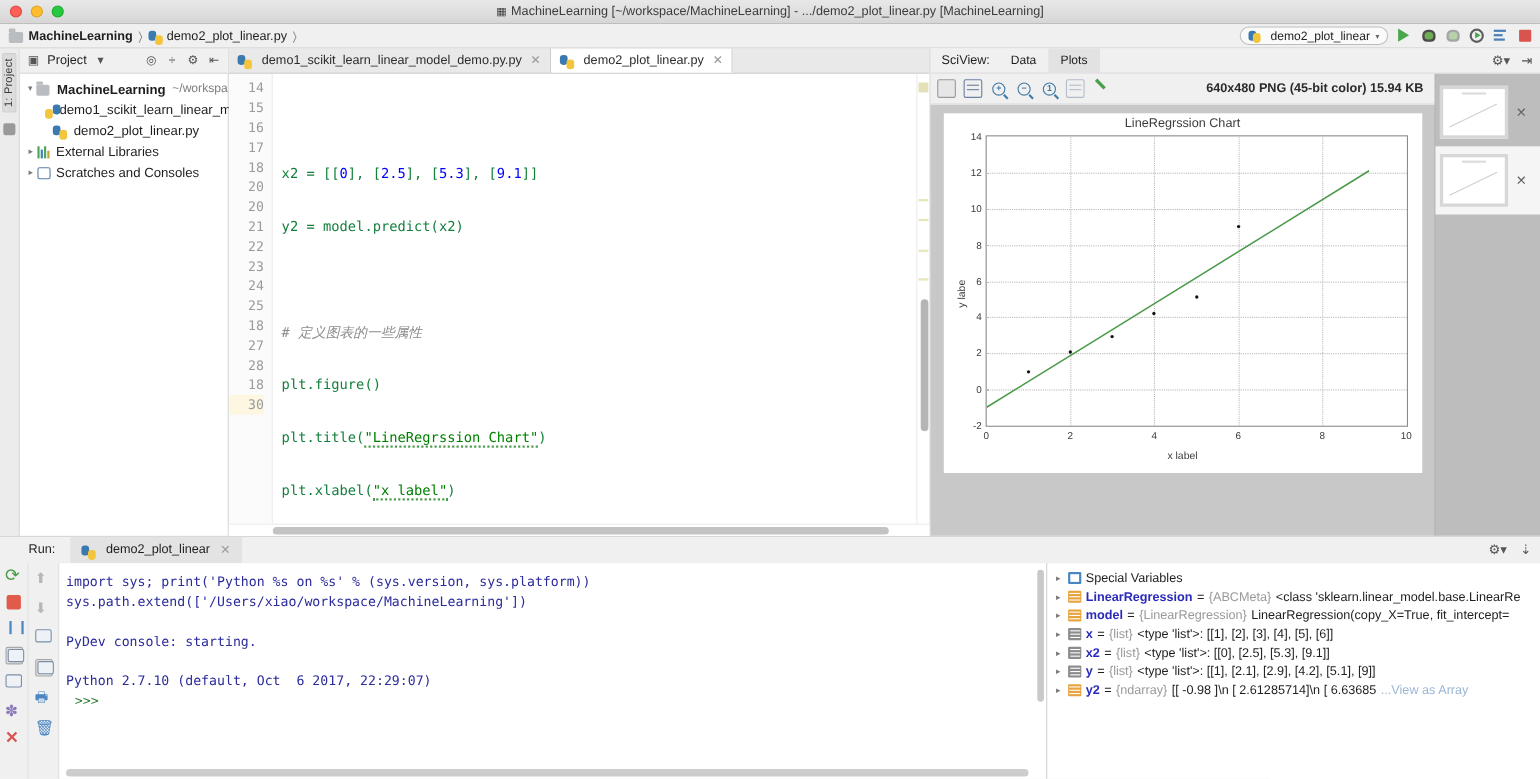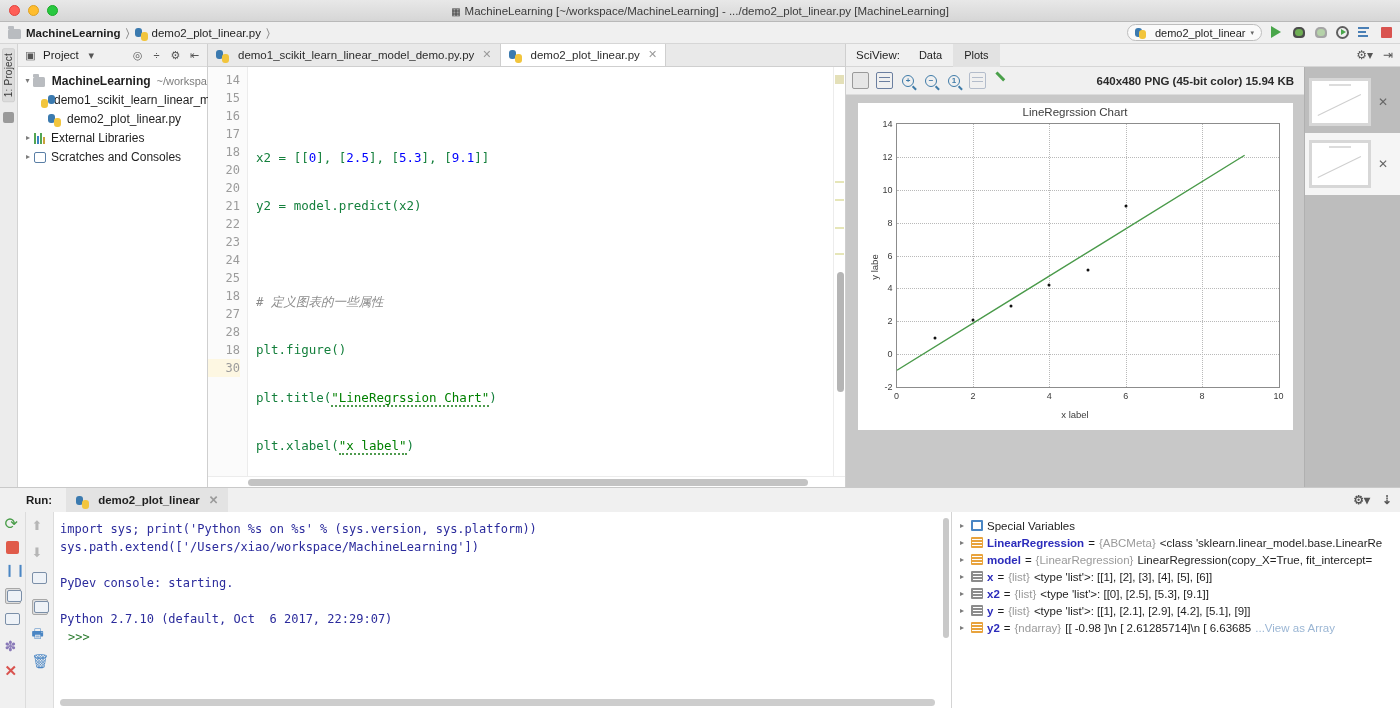--- a/index.html
+++ b/index.html
@@ -195,21 +195,21 @@
   .gl { position: absolute; background-image: none; border-left: 1px dotted #b9b9b9; top: 0; bottom: 0; }
   .glh { position: absolute; border-top: 1px dotted #b9b9b9; left: 0; right: 0; }
   .pt { position: absolute; width: 3px; height: 3px; background: #111; border-radius: 50%; transform: translate(-50%,-50%); }
   .ytick { position: absolute; right: 100%; margin-right: 4px; transform: translateY(-50%); font-size: 9px; color: #3c3c3c; white-space: nowrap; }
   .xtick { position: absolute; top: 100%; margin-top: 4px; transform: translateX(-50%); font-size: 9px; color: #3c3c3c; }
   .ylab { position: absolute; left: 4px; top: 50%; transform: translateY(-50%) rotate(-90deg); font-size: 9.5px; color: #3c3c3c; transform-origin: center; white-space: nowrap;}
   .xlab { position: absolute; bottom: 10px; left: 0; right: 0; text-align: center; font-size: 9.5px; color: #3c3c3c; }
 
   
   .runpanel { height: 222px; background: #f0f0f0; border-top: 1px solid #c9c9c9; display: flex; flex-direction: column; }
-  .run-head { height: 24px; display: flex; align-items: center; padding-left: 26px; position: relative; background: #f0f0f0; font-weight: bold; }
+  .run-head { height: 24px; display: flex; align-items: center; padding-left: 26px; position: relative; background: #f0f0f0; }
   .run-head .runlbl { font-size: 11.5px; margin-right: 14px; }
   .run-tab { display: flex; align-items: center; gap: 5px; background: #e3e3e3; height: 24px; padding: 0 10px; font-size: 11.5px; }
   .run-tab .x { color: #9a9a9a; margin-left: 4px; }
   .run-head-right { position: absolute; right: 8px; display: flex; gap: 12px; color: #555; }
   .run-body { flex: 1; display: flex; min-height: 0; }
   .run-side { width: 26px; background: #f0f0f0; border-right: 1px solid #dcdcdc; padding-top: 4px; display: flex; flex-direction: column; align-items: center; gap: 9px; }
   .run-side2 { width: 28px; background: #f0f0f0; border-right: 1px solid #dcdcdc; padding-top: 6px; display: flex; flex-direction: column; align-items: center; gap: 11px; }
   .si { width: 16px; height: 16px; position: relative; }
   .si.rerun:before { content:'⟳'; color: #4a9e4a; font-size: 16px; line-height: 16px; }
   .si.stop { background: #e05b4a; border-radius: 2px; width: 13px; height: 13px; }

